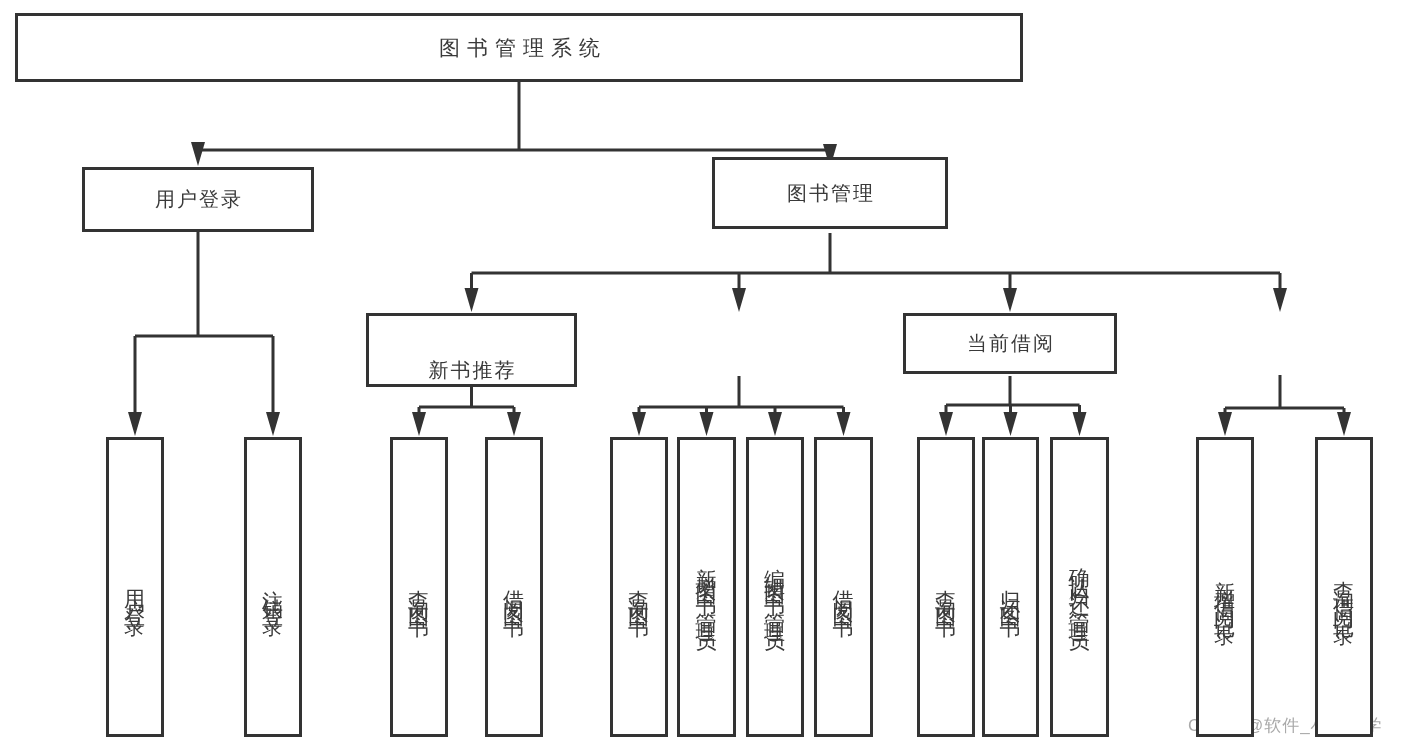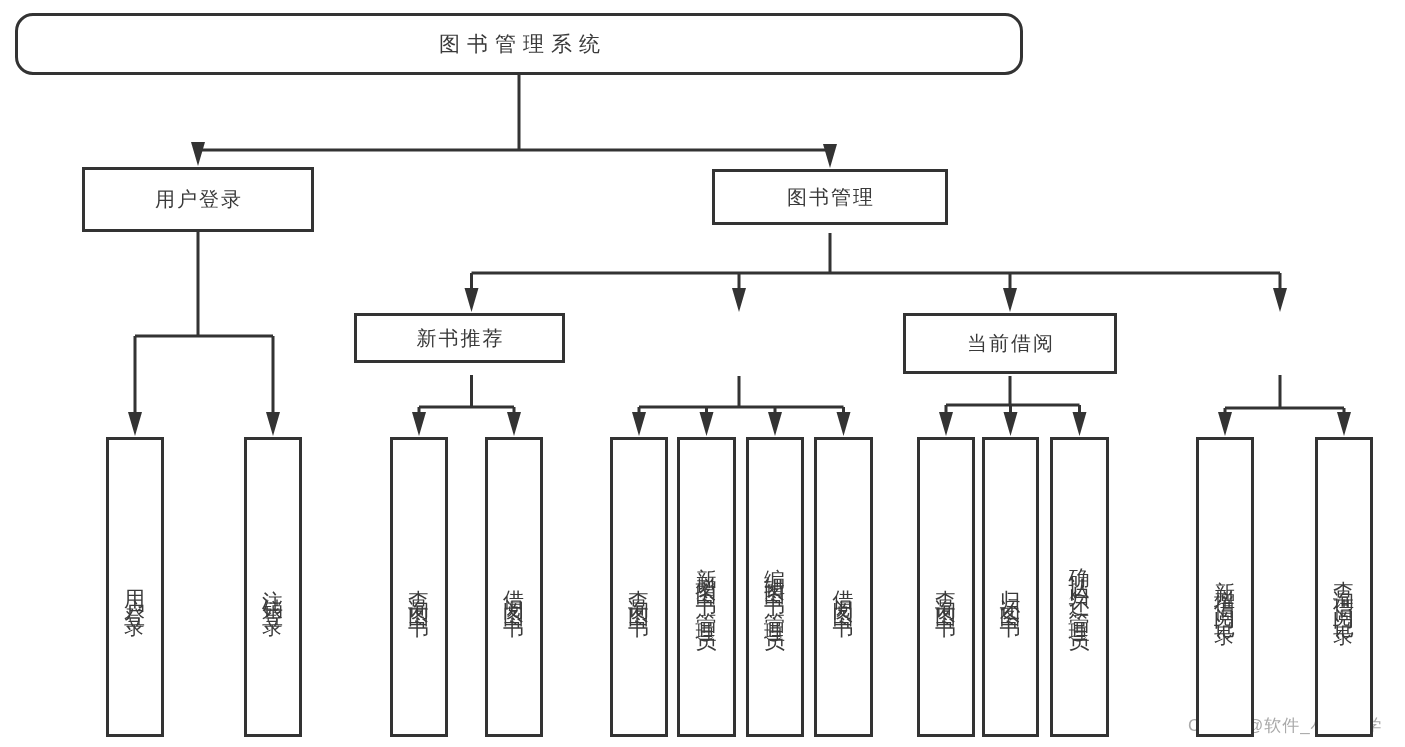--- a/index.html
+++ b/index.html
@@ -67,30 +67,30 @@
       <polygon points="706.5,436 699.5,412 713.5,412" fill="#333333"></polygon>
       <polygon points="775,436 768,412 782,412" fill="#333333"></polygon>
       <polygon points="843.5,436 836.5,412 850.5,412" fill="#333333"></polygon>
       <polygon points="946,436 939,412 953,412" fill="#333333"></polygon>
       <polygon points="1010.5,436 1003.5,412 1017.5,412" fill="#333333"></polygon>
       <polygon points="1079.5,436 1072.5,412 1086.5,412" fill="#333333"></polygon>
       <polygon points="1225,436 1218,412 1232,412" fill="#333333"></polygon>
       <polygon points="1344,436 1337,412 1351,412" fill="#333333"></polygon>
     </svg>
   <div id="watermark" style="left: 1188px; top: 714px; color: rgb(169, 169, 169);">CSDN @软件_小贺同学</div>
-<div class="box h root" style="left: 15px; top: 13px; width: 1008px; height: 62px; border-color: rgb(51, 51, 51); border-radius: 18px;">
+<div class="box h root" style="left: 15px; top: 13px; width: 1008px; height: 69px; border-color: rgb(51, 51, 51);">
       <span>图书管理系统</span>
     </div>
     <div class="box h" style="left: 82px; top: 167px; width: 232px; height: 65px; border-color: rgb(51, 51, 51);">
       <span>用户登录</span>
     </div>
-    <div class="box h" style="left: 712px; top: 169px; width: 236px; height: 56px; border-color: rgb(51, 51, 51);">
+    <div class="box h" style="left: 712px; top: 157px; width: 236px; height: 72px; border-color: rgb(51, 51, 51);">
       <span>图书管理</span>
     </div>
-    <div class="box h" style="left: 354px; top: 313px; width: 211px; height: 50px; border-color: rgb(51, 51, 51);">
+    <div class="box h" style="left: 366px; top: 313px; width: 211px; height: 74px; border-color: rgb(51, 51, 51); align-items: flex-end;">
       <span>新书推荐</span>
     </div>
     <div class="box h" style="left: 903px; top: 313px; width: 214px; height: 61px; border-color: rgb(51, 51, 51);">
       <span>当前借阅</span>
     </div>
     <div class="box v" style="left: 106px; top: 437px; width: 58px; height: 300px; border-color: rgb(51, 51, 51);">
       <span>用户登录</span>
     </div>
     <div class="box v" style="left: 244px; top: 437px; width: 58px; height: 300px; border-color: rgb(51, 51, 51);">
       <span>注销登录</span>

